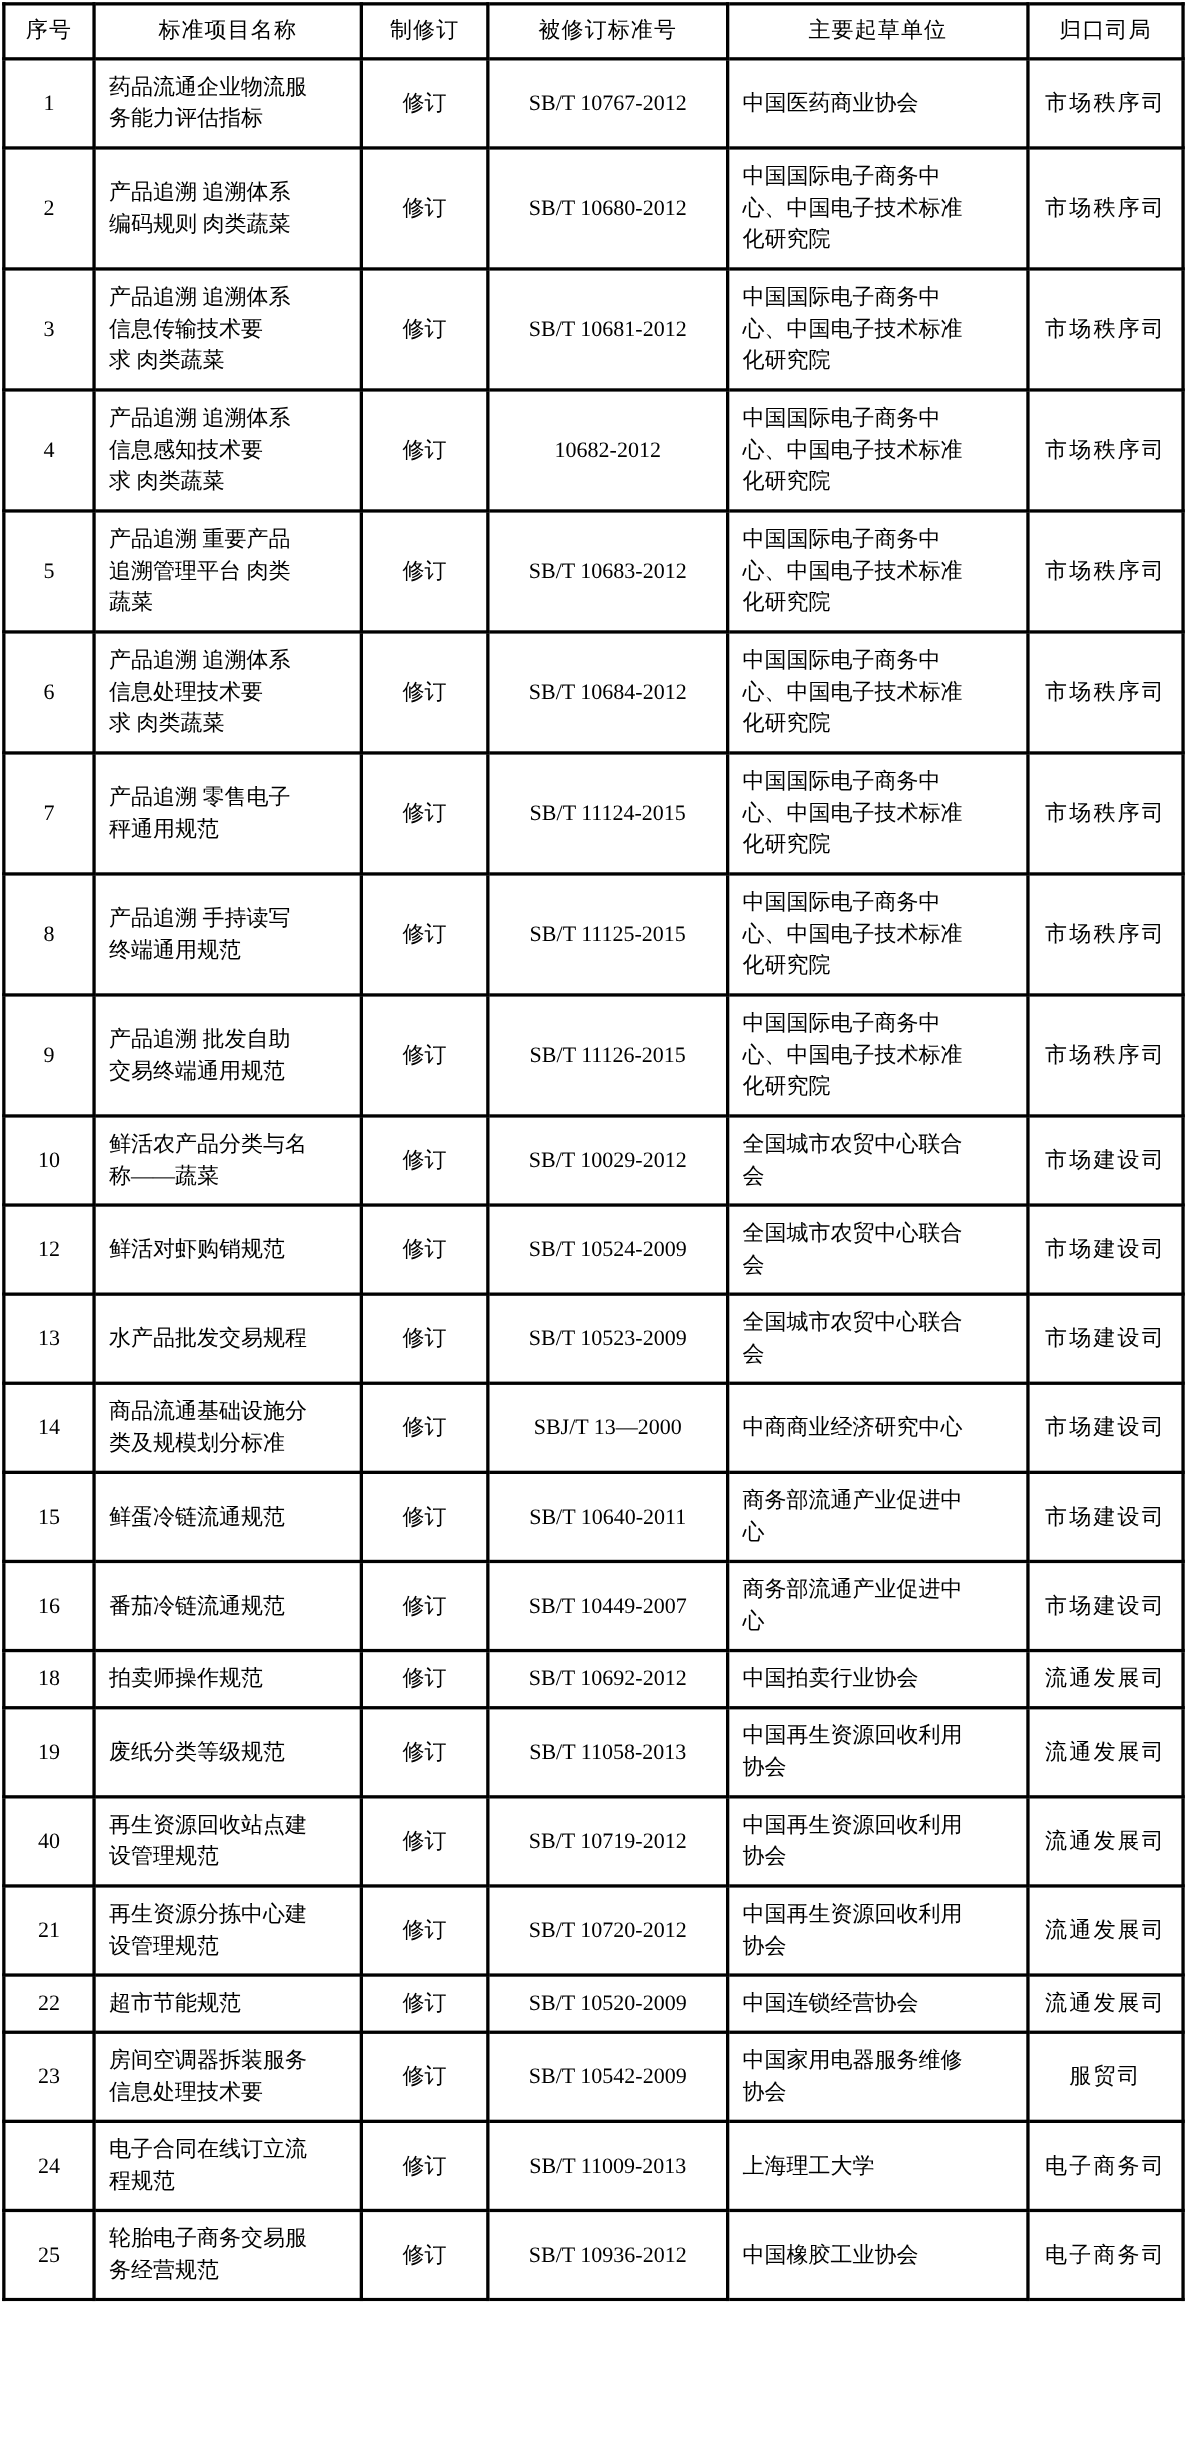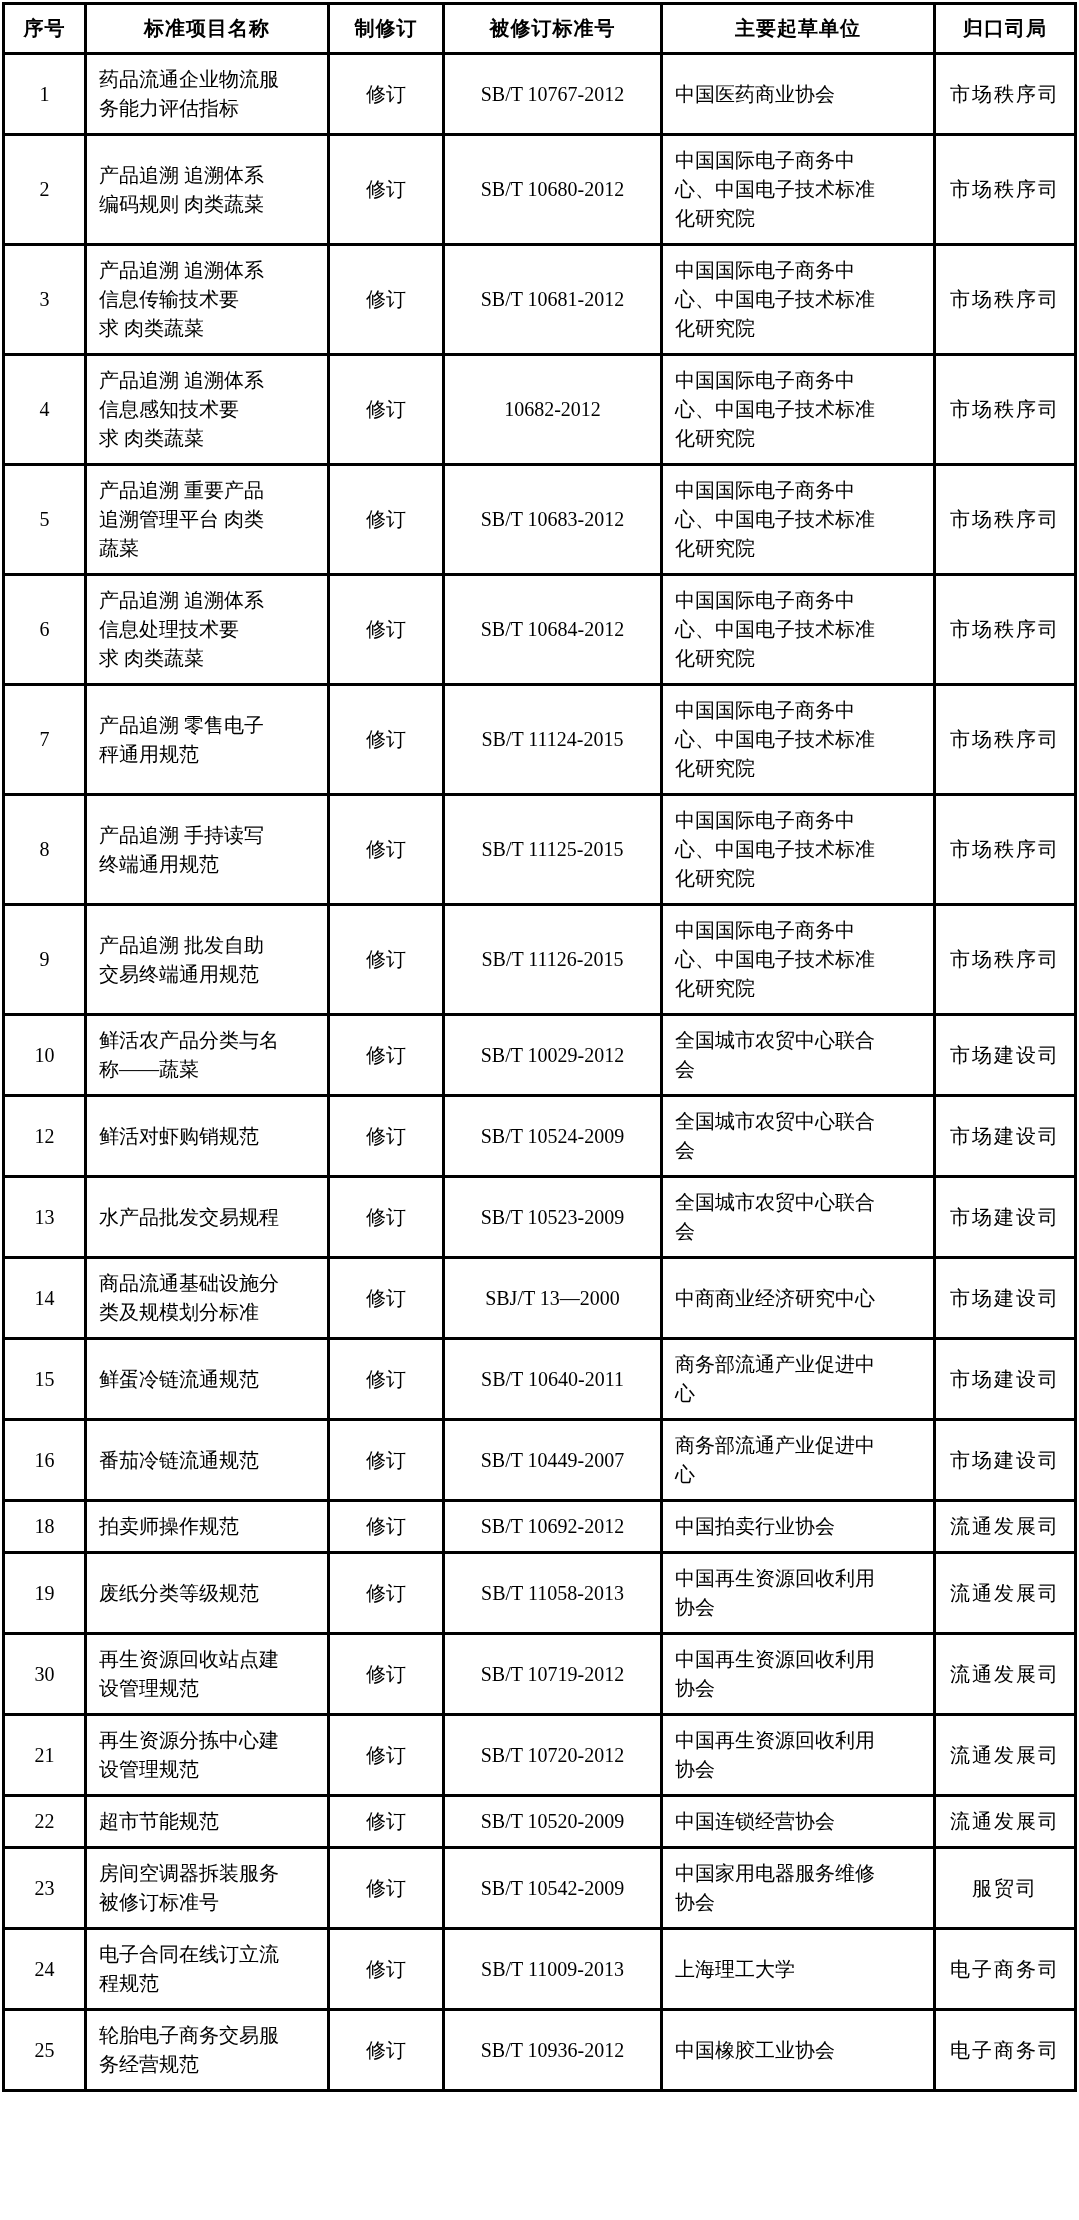--- a/index.html
+++ b/index.html
@@ -24,21 +24,21 @@
     border: 3px solid #000000;
     font-family: "Liberation Serif", "DejaVu Serif", serif;
     font-size: 20px;
     line-height: 1.45;
     color: #000000;
     vertical-align: middle;
     box-sizing: border-box;
     overflow: hidden;
   }
   .doc-table thead th {
-    font-weight: bold;
+    font-weight: normal;
     text-align: center;
     padding: 9px 4px;
     letter-spacing: 1px;
   }
   .doc-table tbody td {
     padding: 10px 6px;
   }
   .cell-center {
     text-align: center;
     white-space: pre-line;
@@ -242,21 +242,21 @@
       <tr>
         <td class="cell-center">19</td>
         <td class="cell-left">废纸分类等级规范</td>
         <td class="cell-center">修订</td>
         <td class="cell-center">SB/T 11058-2013</td>
         <td class="cell-left">中国再生资源回收利用
 协会</td>
         <td class="cell-center cell-dept">流通发展司</td>
       </tr>
       <tr>
-        <td class="cell-center">30</td>
+        <td class="cell-center">40</td>
         <td class="cell-left">再生资源回收站点建
 设管理规范</td>
         <td class="cell-center">修订</td>
         <td class="cell-center">SB/T 10719-2012</td>
         <td class="cell-left">中国再生资源回收利用
 协会</td>
         <td class="cell-center cell-dept">流通发展司</td>
       </tr>
       <tr>
         <td class="cell-center">21</td>
@@ -272,21 +272,21 @@
         <td class="cell-center">22</td>
         <td class="cell-left">超市节能规范</td>
         <td class="cell-center">修订</td>
         <td class="cell-center">SB/T 10520-2009</td>
         <td class="cell-left">中国连锁经营协会</td>
         <td class="cell-center cell-dept">流通发展司</td>
       </tr>
       <tr>
         <td class="cell-center">23</td>
         <td class="cell-left">房间空调器拆装服务
-被修订标准号</td>
+信息处理技术要</td>
         <td class="cell-center">修订</td>
         <td class="cell-center">SB/T 10542-2009</td>
         <td class="cell-left">中国家用电器服务维修
 协会</td>
         <td class="cell-center cell-dept">服贸司</td>
       </tr>
       <tr>
         <td class="cell-center">24</td>
         <td class="cell-left">电子合同在线订立流
 程规范</td>

